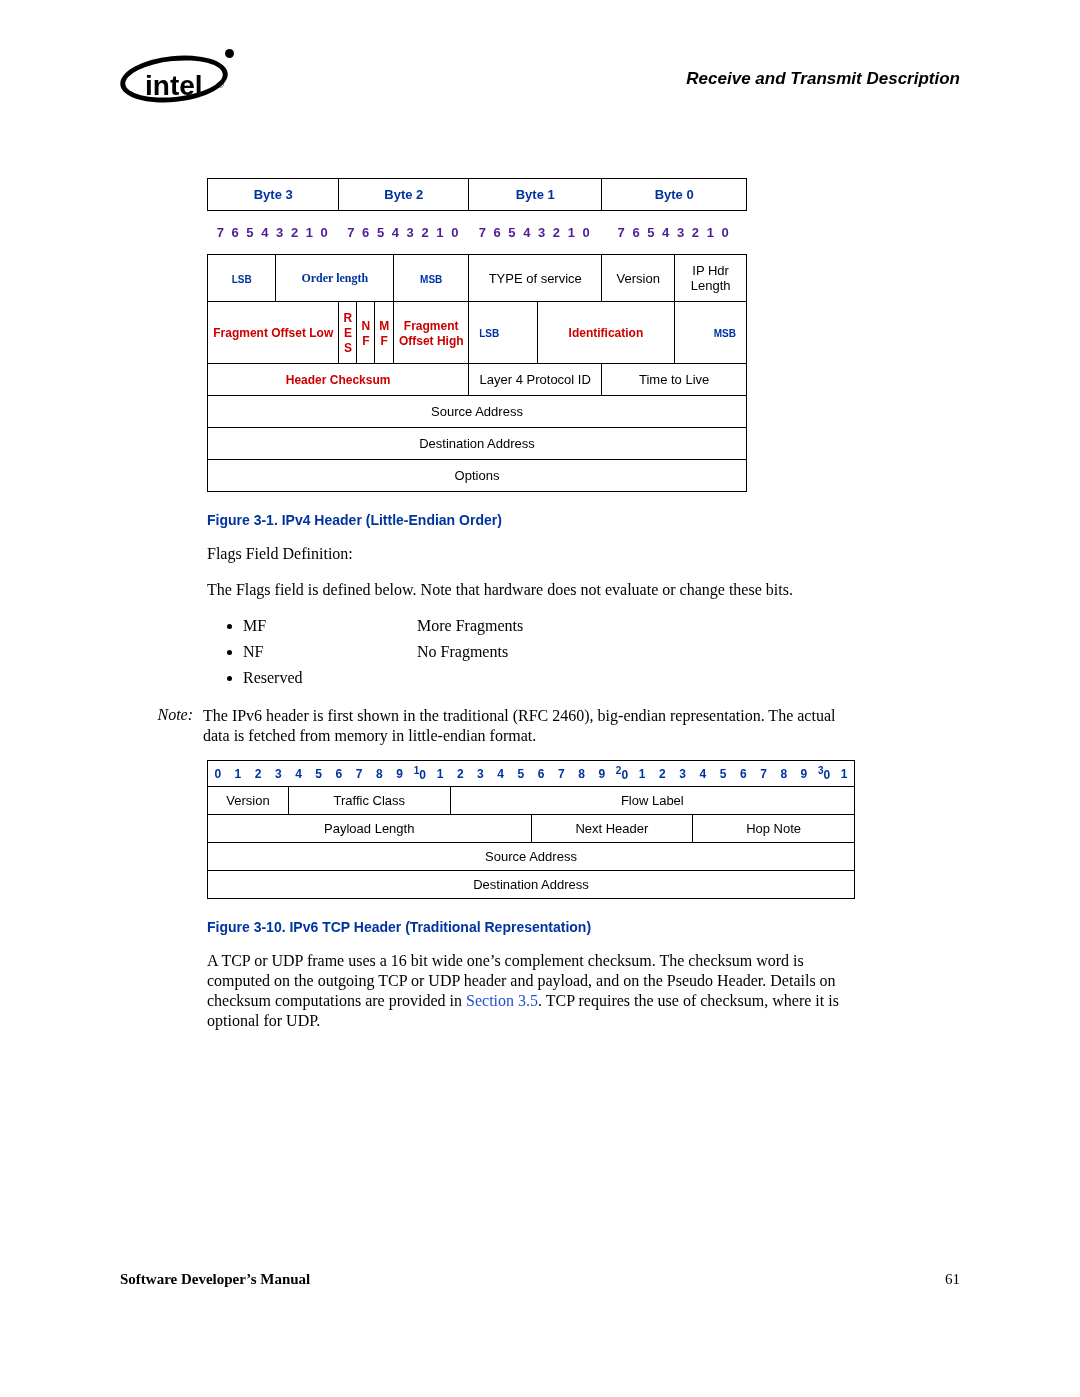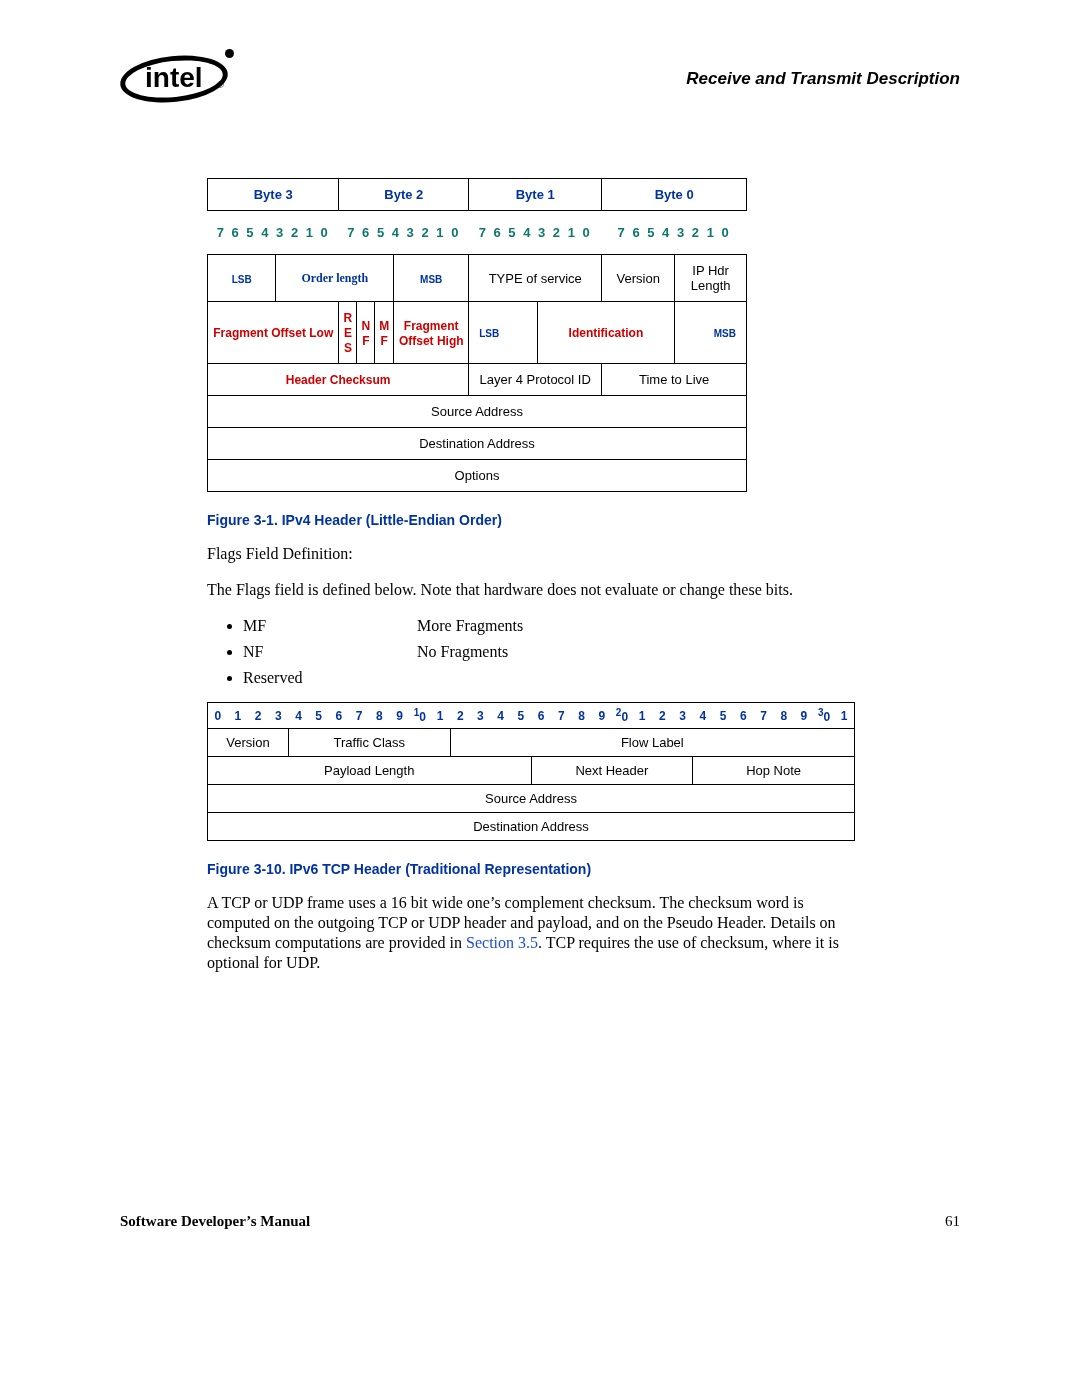--- a/index.html
+++ b/index.html
@@ -45,21 +45,21 @@
   .logo-drop {
     position: absolute;
     width: 9px; height: 9px; background: #000; border-radius: 50%;
     right: 6px; top: -1px;
   }
   .logo-txt {
     position: absolute;
     font-family: Arial, Helvetica, sans-serif;
     font-weight: bold;
     font-size: 28px;
-    left: 25px; top: 12px;
+    left: 25px; top: 20px;
     letter-spacing: 0px;
   }
   .logo-r {
     position: absolute;
     font-family: Arial, Helvetica, sans-serif;
     font-size: 9px;
     right: 16px; top: 30px;
   }
 
   
@@ -84,21 +84,21 @@
     vertical-align: middle;
     font-size: 13px;
     padding: 8px 4px;
   }
   .byte-hdr {
     font-weight: bold;
     color: #0033a0;
   }
   .bitnums {
     font-weight: bold;
-    color: #0f766e;
+    color: #4c1d95;
     letter-spacing: 2px;
     border-left: none !important;
     border-right: none !important;
     border-bottom: none !important;
     padding: 14px 4px !important;
   }
   .bitcell-wrap td { border: none; }
 
   .red { color: #c00; font-weight: bold; font-family: Arial, Helvetica, sans-serif; font-size: 12px; }
   .blue-tn { color: #0033a0; font-weight: bold; font-family: "Times New Roman", serif; font-size: 12px; }
@@ -277,20 +277,24 @@
       <li>
         <span class="flag-code">NF</span>
         <span>No Fragments</span>
       </li>
       <li>
         <span class="flag-code">Reserved</span>
       </li>
     </ul>
   </div>
 
+  <div class="note-row">
+    <div class="note-label">Note:</div>
+    <div class="note-body" style="width:650px">The IPv6 header is first shown in the traditional (RFC 2460), big-endian representation. The actual data is fetched from memory in little-endian format.</div>
+  </div>
 
   <div class="content" style="margin-top:14px">
     <table class="ipv6">
       <colgroup>
         <col span="32" style="width:20px">
       </colgroup>
       <tbody>
           <tr class="ipv6-bits">
         <td>0</td>
             <td>1</td>

